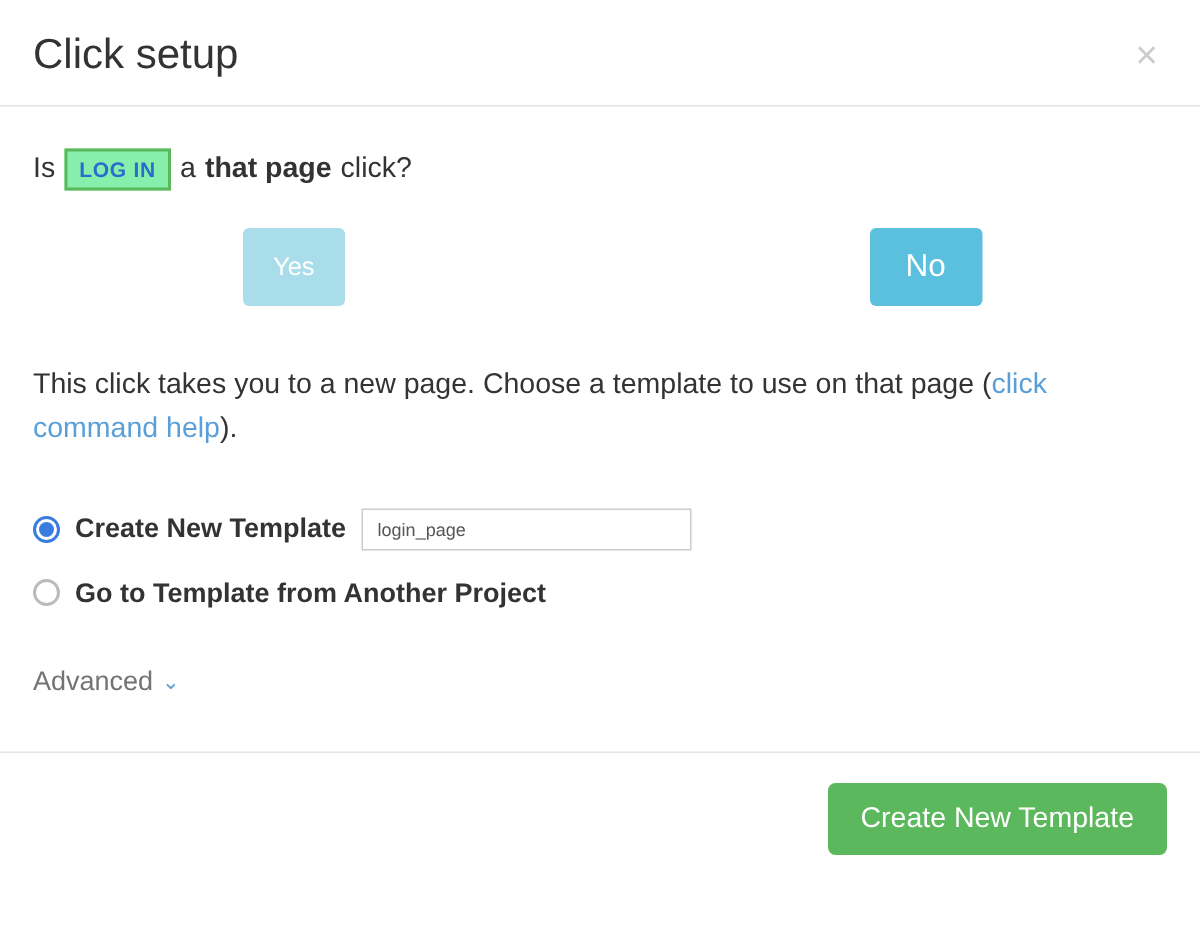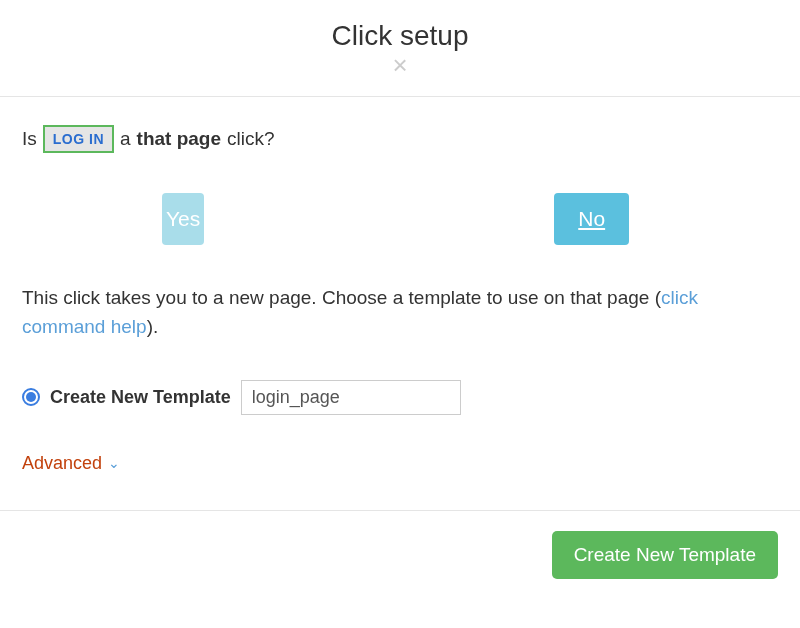--- a/index.html
+++ b/index.html
@@ -9,84 +9,82 @@
       width: 800px;
       height: 628px;
       background: #fff;
     }
     .modal-header {
       padding: 20px 22px 18px 22px;
       border-bottom: 1px solid #e5e5e5;
       display: flex;
       justify-content: space-between;
       align-items: center;
-      flex-direction: column;
     }
     .modal-title {
       font-size: 28px;
       font-weight: 400;
       color: #333;
     }
     .close-btn {
       font-size: 26px;
       color: #ccc;
       cursor: pointer;
       font-weight: 400;
       line-height: 1;
       padding: 0 6px;
     }
     .modal-body {
       padding: 28px 22px 10px 22px;
     }
     .question-row {
       font-size: 19px;
       color: #333;
-      margin-bottom: 40px;
+      margin-bottom: 25px;
       display: flex;
       align-items: center;
       gap: 6px;
     }
     .login-badge {
       display: inline-flex;
       align-items: center;
       justify-content: center;
       border: 2px solid #5cb85c;
-      background: #e5e5e5;
+      background: #86efac;
       color: #2a6dcf;
       font-weight: 700;
       font-size: 14px;
       letter-spacing: 0.5px;
       padding: 4px 8px;
       font-family: Arial, sans-serif;
     }
     .bold { font-weight: 700; }
     .yesno-row {
       display: flex;
       gap: 350px;
       padding-left: 140px;
       margin-bottom: 38px;
     }
     .yes-btn {
       background: #a9ddea;
       color: #fff;
       border: none;
-      padding: 14px 4px;
-      font-size: 21px;
+      padding: 14px 20px;
+      font-size: 17px;
       border-radius: 4px;
       cursor: pointer;
     }
     .no-btn {
       background: #5bc0de;
       color: #fff;
       border: none;
       padding: 14px 24px;
       font-size: 21px;
       border-radius: 4px;
       cursor: pointer;
-      text-decoration: underline;
     }
     .desc-text {
       font-size: 19px;
       color: #333;
       line-height: 1.55;
       margin-bottom: 38px;
     }
     .link { color: #5b9fd8; cursor: pointer; }
     .radio-row {
       display: flex;
@@ -114,36 +112,36 @@
       height: 10px;
       background: #3a7de0;
       border-radius: 50%;
     }
     .radio-label {
       font-size: 18px;
       font-weight: 700;
       color: #333;
     }
     .text-input {
-      font-size: 18px;
+      font-size: 12px;
       padding: 6px 10px;
       border: 1px solid #ccc;
       width: 220px;
       color: #555;
       font-family: inherit;
     }
     .advanced-row {
       margin-top: 38px;
       display: flex;
       align-items: center;
       gap: 6px;
       cursor: pointer;
     }
     .advanced-link {
-      color: #c2410c;
+      color: #737373;
       font-size: 18px;
     }
     .chevron {
       color: #5b9fd8;
       font-size: 14px;
     }
     .modal-footer {
       border-top: 1px solid #e5e5e5;
       padding: 20px 22px;
       display: flex;
@@ -185,20 +183,24 @@
   <p class="desc-text">
     <span>This click takes you to a new page. Choose a template to use on that page (</span><span class="link">click command help</span><span>).</span>
   </p>
 
   <div class="radio-row">
     <span class="radio selected"></span>
     <span class="radio-label">Create New Template</span>
     <input class="text-input" type="text" value="login_page" style="">
   </div>
 
+  <div class="radio-row">
+    <span class="radio"></span>
+    <span class="radio-label">Go to Template from Another Project</span>
+  </div>
 
   <div class="advanced-row">
     <span class="advanced-link">Advanced</span>
     <span class="chevron">⌄</span>
   </div>
 </div>
 
 <div class="modal-footer">
   <button class="primary-btn">Create New Template</button>
 </div>

